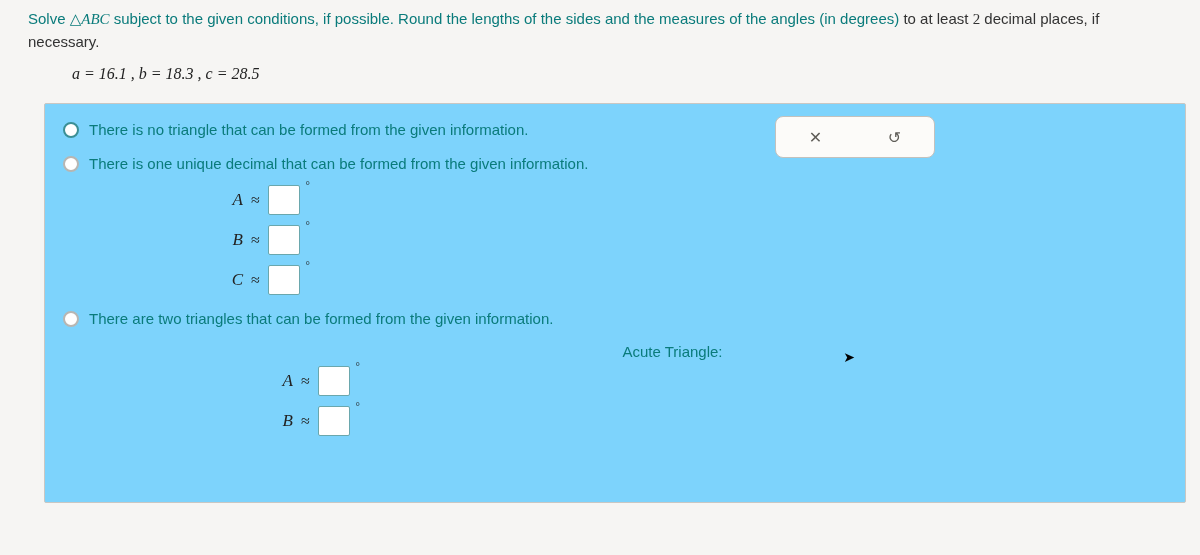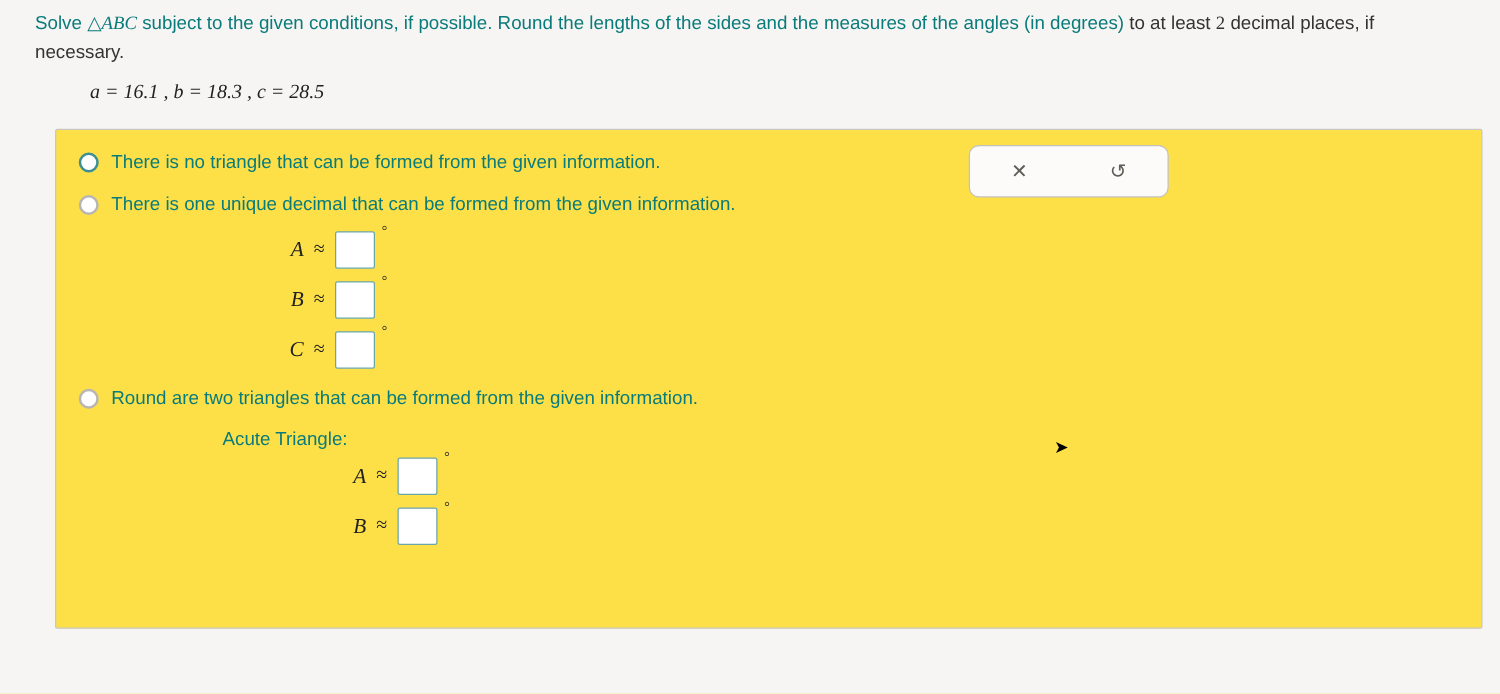--- a/index.html
+++ b/index.html
@@ -22,21 +22,21 @@
   .given {
     padding: 4px 40px 14px 72px;
     font-family: "Times New Roman", serif;
     font-style: italic;
     font-size: 16px;
     color: #222;
   }
   .panel {
     margin: 6px 14px 0 44px;
     border: 1px solid #c9c7c3;
-    background: #fde047;
+    background: #7dd3fc;
     border-radius: 2px;
     padding: 16px 18px 0 18px;
     height: 400px;
     position: relative;
   }
   .radio-row {
     display: flex;
     align-items: flex-start;
     gap: 10px;
     margin-bottom: 14px;
@@ -106,20 +106,21 @@
     right: -10px;
     font-size: 11px;
     font-family: "Times New Roman", serif;
     color: #222;
   }
   .sub-label {
     padding-left: 115px;
     color: #0a7b7b;
     font-size: 15px;
     margin: 6px 0 6px 0;
+    text-align: center;
   }
   .action-box {
     position: absolute;
     top: 12px;
     right: 250px;
     width: 160px;
     height: 42px;
     border: 1px solid #c3c1bd;
     border-radius: 8px;
     background: #fcfbf9;
@@ -192,21 +193,21 @@
       <span class="approx">≈</span>
       <span class="deg-box">
         <input class="ans-box" style="">
         <span class="deg">°</span>
       </span>
     </div>
   </div>
 
   <div class="radio-row">
     <div class="radio-outer radio-grey"></div>
-    <div class="radio-label">Round are two triangles that can be formed from the given information.</div>
+    <div class="radio-label">There are two triangles that can be formed from the given information.</div>
   </div>
 
   <div class="sub-label">Acute Triangle:</div>
 
   <div class="fields fields-2">
     <div class="field-row">
       <span class="var">A</span>
       <span class="approx">≈</span>
       <span class="deg-box">
         <input class="ans-box" style="">

